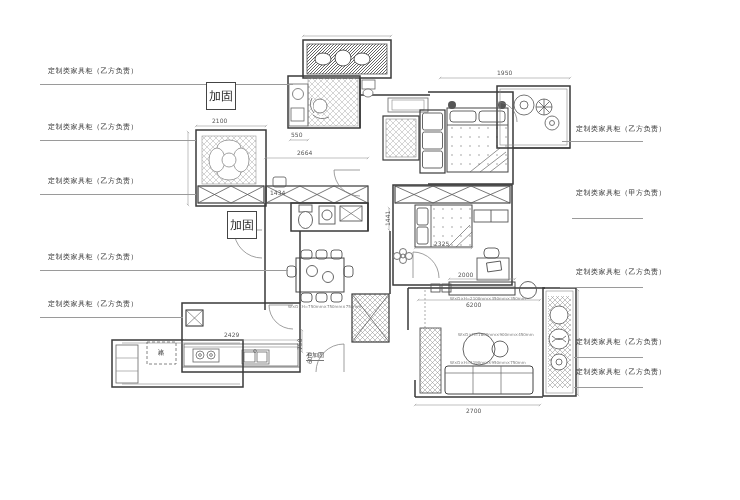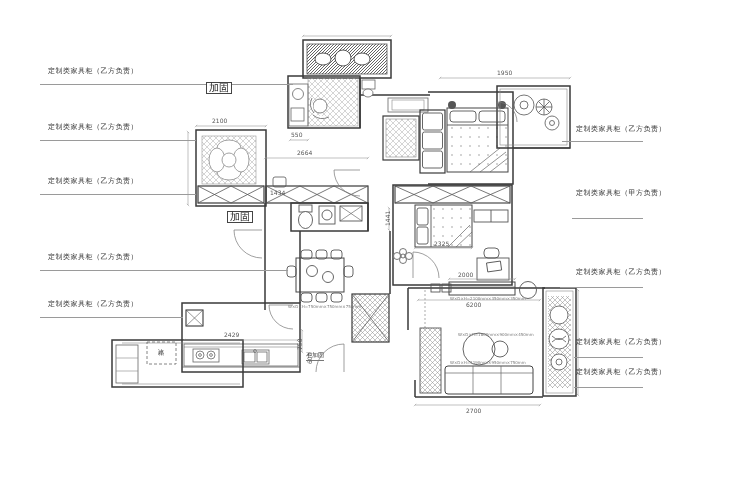--- a/index.html
+++ b/index.html
@@ -4,22 +4,22 @@
 <style>
   html,body{margin:0;padding:0;background:#ffffff;}
   #stage{position:relative;width:740px;height:500px;background:#ffffff;overflow:hidden;
          font-family:"DejaVu Sans",sans-serif;}
   svg{position:absolute;left:0;top:0;}
   .ann{position:absolute;font-size:7px;color:#333;white-space:nowrap;letter-spacing:.5px;}
   .lead{position:absolute;height:1px;background:#9a9a9a;}
   .d{position:absolute;font-size:6px;color:#555;white-space:nowrap;}
   .dv{transform:rotate(-90deg);transform-origin:left top;}
   .s{position:absolute;font-size:4px;color:#777;white-space:nowrap;}
-  .note{position:absolute;font-size:10px;color:#222;border:1px solid #444;line-height:10px;
-        padding:0 2px;background:#fff;white-space:nowrap;}
+  .note{position:absolute;font-size:12px;color:#222;border:1px solid #444;line-height:10px;
+        padding:8px 2px;background:#fff;white-space:nowrap;}
   .note2{position:absolute;font-size:6px;color:#333;white-space:nowrap;border-bottom:1px solid #777;}
   .fridge{position:absolute;font-size:6px;color:#555;writing-mode:vertical-rl;letter-spacing:1px;}
 </style>
 </head>
 <body>
 
 <div id="stage">
 
 <svg width="740" height="500" viewBox="0 0 740 500">
   <defs>

